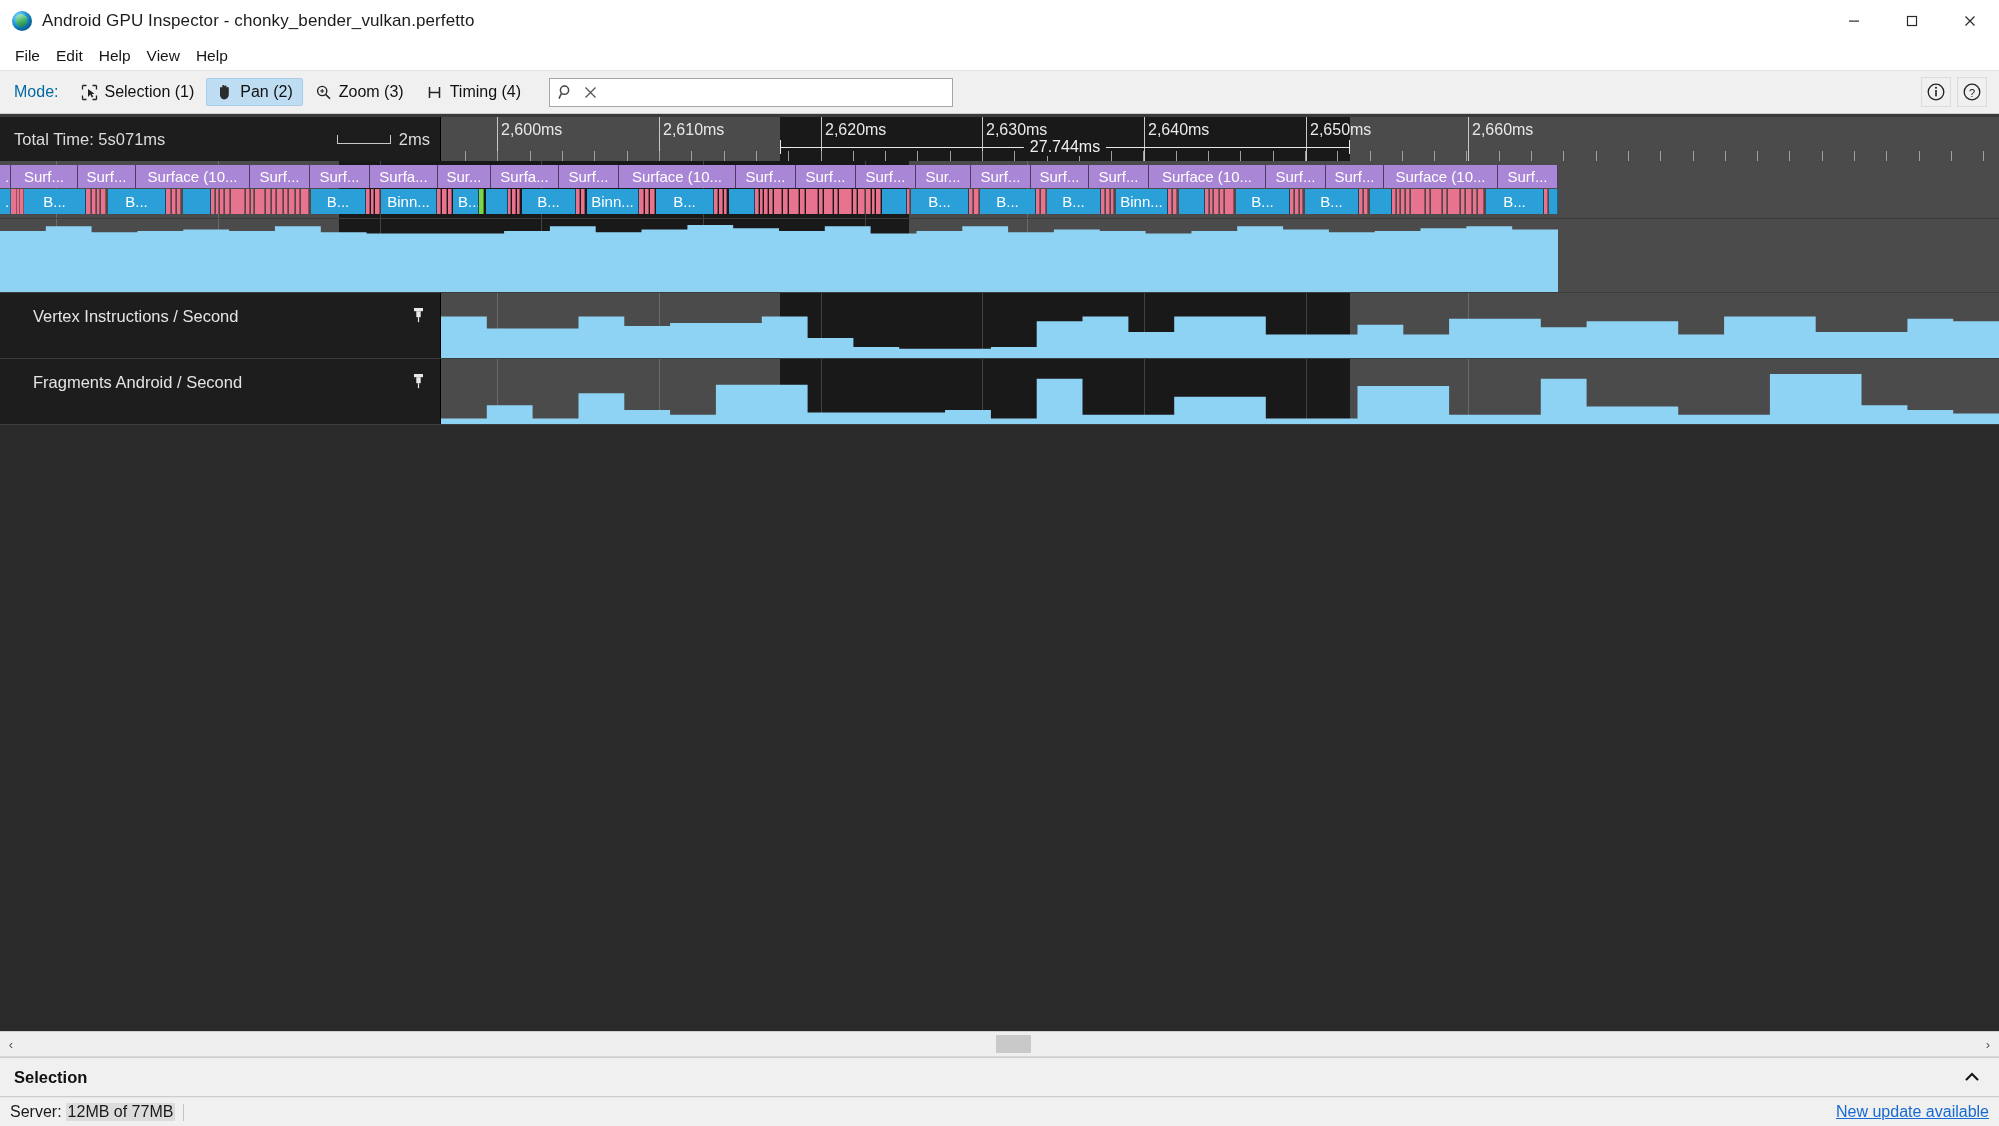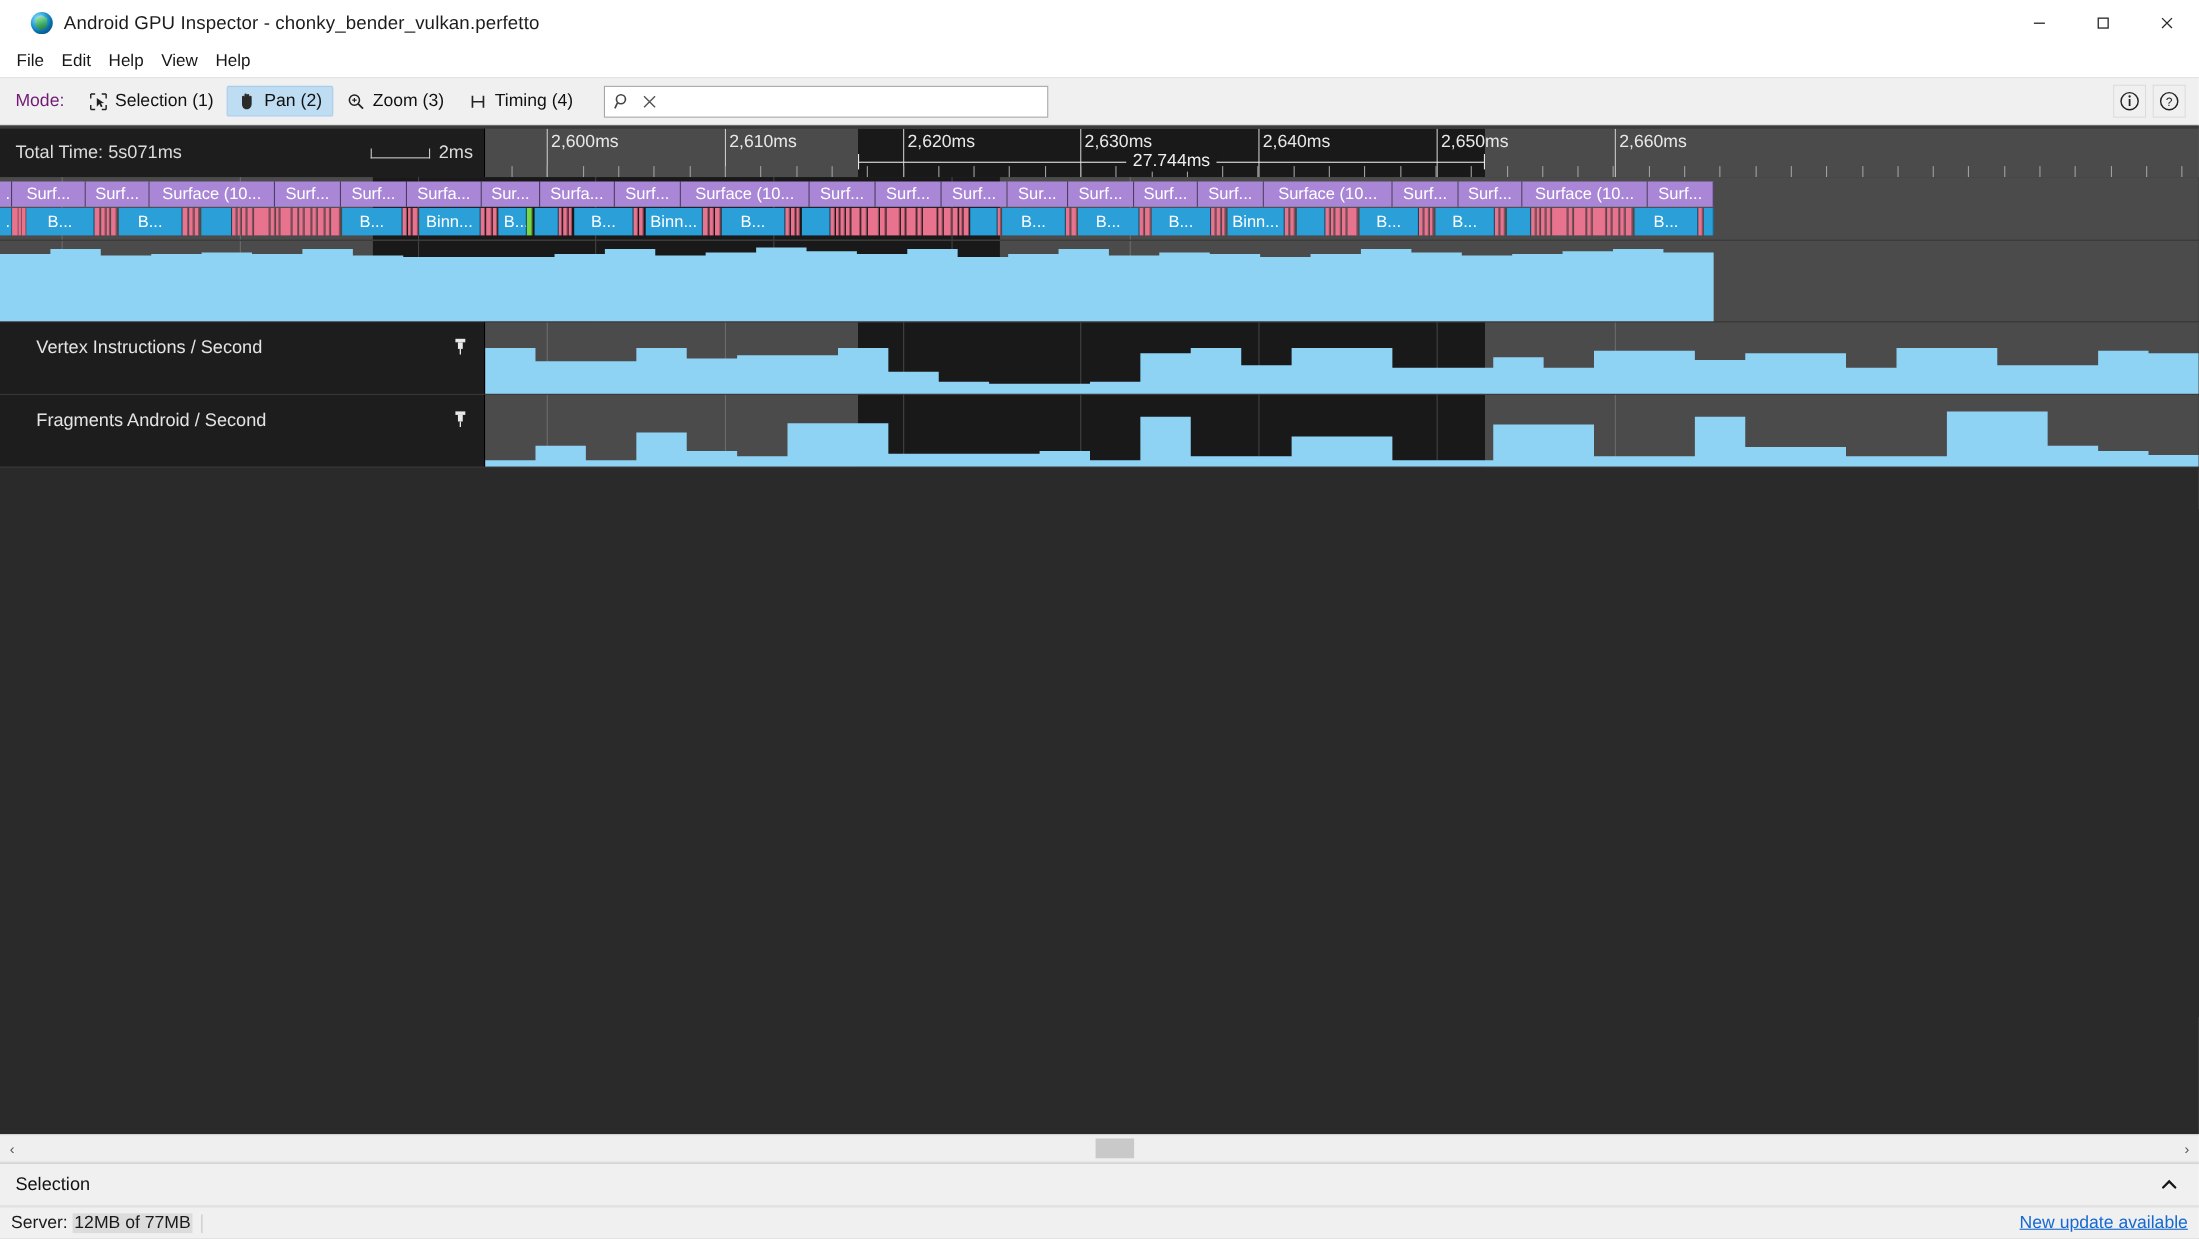--- a/index.html
+++ b/index.html
@@ -10,21 +10,20 @@
     overflow: hidden;
   }
   body { display: flex; flex-direction: column; }
 
   
   .titlebar {
     height: 42px; flex: 0 0 42px;
     background: #ffffff;
     display: flex; align-items: center;
     border-bottom: 1px solid #ffffff;
-    padding-left: 16px;
   }
   .app-icon {
     width: 20px; height: 20px; margin-left: 12px; margin-right: 10px;
     border-radius: 50%;
     background: radial-gradient(circle at 34% 30%, #8fe3ff 0%, #2b9fd8 38%, #0a6ea8 62%, #073b63 100%);
     position: relative; flex: 0 0 20px;
   }
   .app-icon::after {
     content: ""; position: absolute; left: 4px; top: 3px; width: 11px; height: 14px;
     background: linear-gradient(160deg,#b7f0c6 0%,#3fae5e 55%,#1d6a33 100%);
@@ -50,21 +49,21 @@
   }
 
   
   .toolbar {
     height: 44px; flex: 0 0 44px;
     background: #f0f0f0;
     border-top: 1px solid #e3e3e3;
     border-bottom: 1px solid #cfcfcf;
     display: flex; align-items: center; padding: 0 8px; gap: 2px;
   }
-  .mode-label { font-size: 16px; color: #701a75; margin: 0 10px 0 6px; }
+  .mode-label { font-size: 16px; color: #0369a1; margin: 0 10px 0 6px; }
   .mode-btn {
     display: flex; align-items: center; gap: 6px;
     padding: 4px 9px; border-radius: 2px; font-size: 16px; color: #111; cursor: default;
     border: 1px solid transparent;
   }
   .mode-btn.active { background: #bedcf2; border-color: #a8cdeb; }
   .mode-btn .glyph { display: flex; align-items: center; justify-content: center; width: 18px; height: 18px; }
 
   .search-wrap {
     margin-left: 16px; position: relative;
@@ -186,21 +185,21 @@
   .hs-track { position: absolute; left: 22px; right: 22px; top: 0; bottom: 0; }
   .hs-thumb { position: absolute; top: 3px; bottom: 3px; background: #c9c9c9; cursor: default; }
   .hs-arrow.right { margin-left: auto; }
 
   
   .sel-panel {
     height: 40px; flex: 0 0 40px; background: #f0f0f0;
     border-top: 1px solid #cdcdcd; border-bottom: 1px solid #cdcdcd;
     display: flex; align-items: center; padding: 0 14px;
   }
-  .sel-title { font-size: 16.5px; font-weight: normal; color: #111; }
+  .sel-title { font-size: 16.5px; font-weight: bold; color: #111; }
   .sel-collapse { margin-left: auto; display: flex; align-items: center; justify-content: center;
     width: 26px; height: 26px; cursor: default; }
 
   
   .statusbar {
     height: 29px; flex: 0 0 29px; background: #f0f0f0;
     display: flex; align-items: center; padding: 0 10px;
     border-top: 1px solid #e6e6e6;
   }
   .status-label { font-size: 16px; color: #1a1a1a; }

